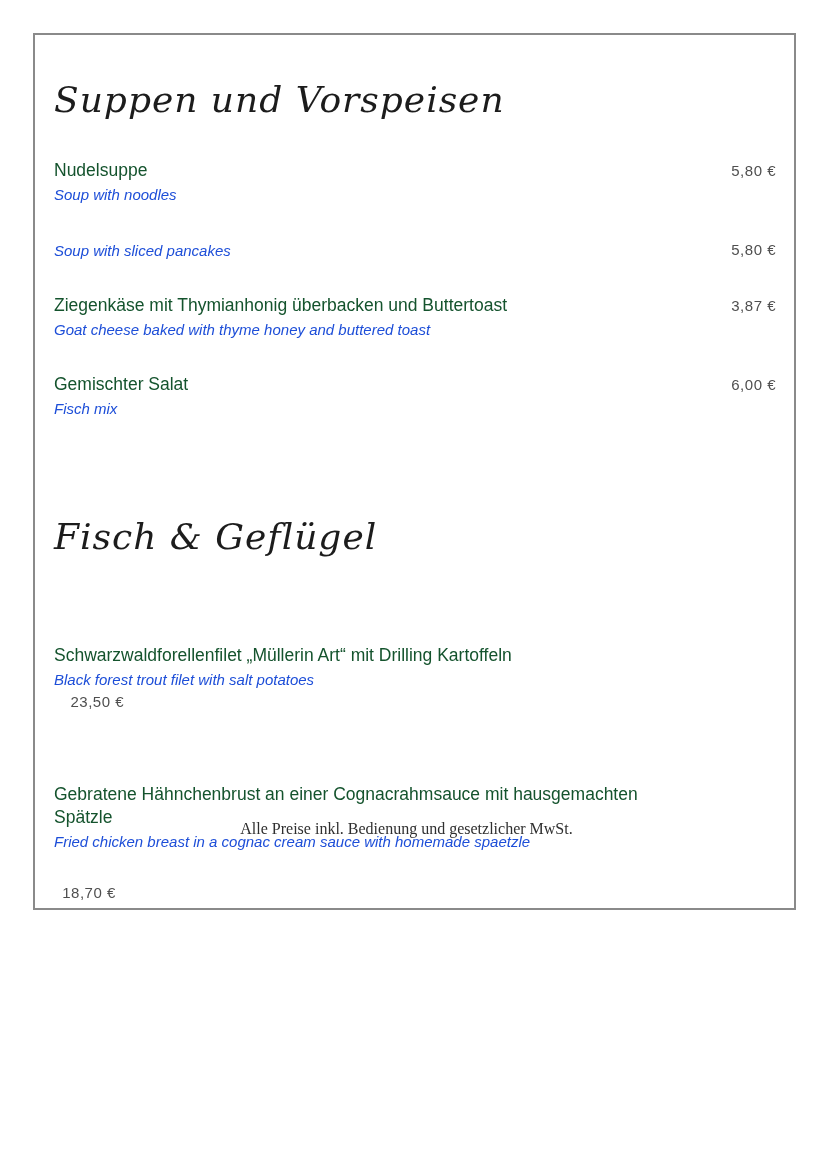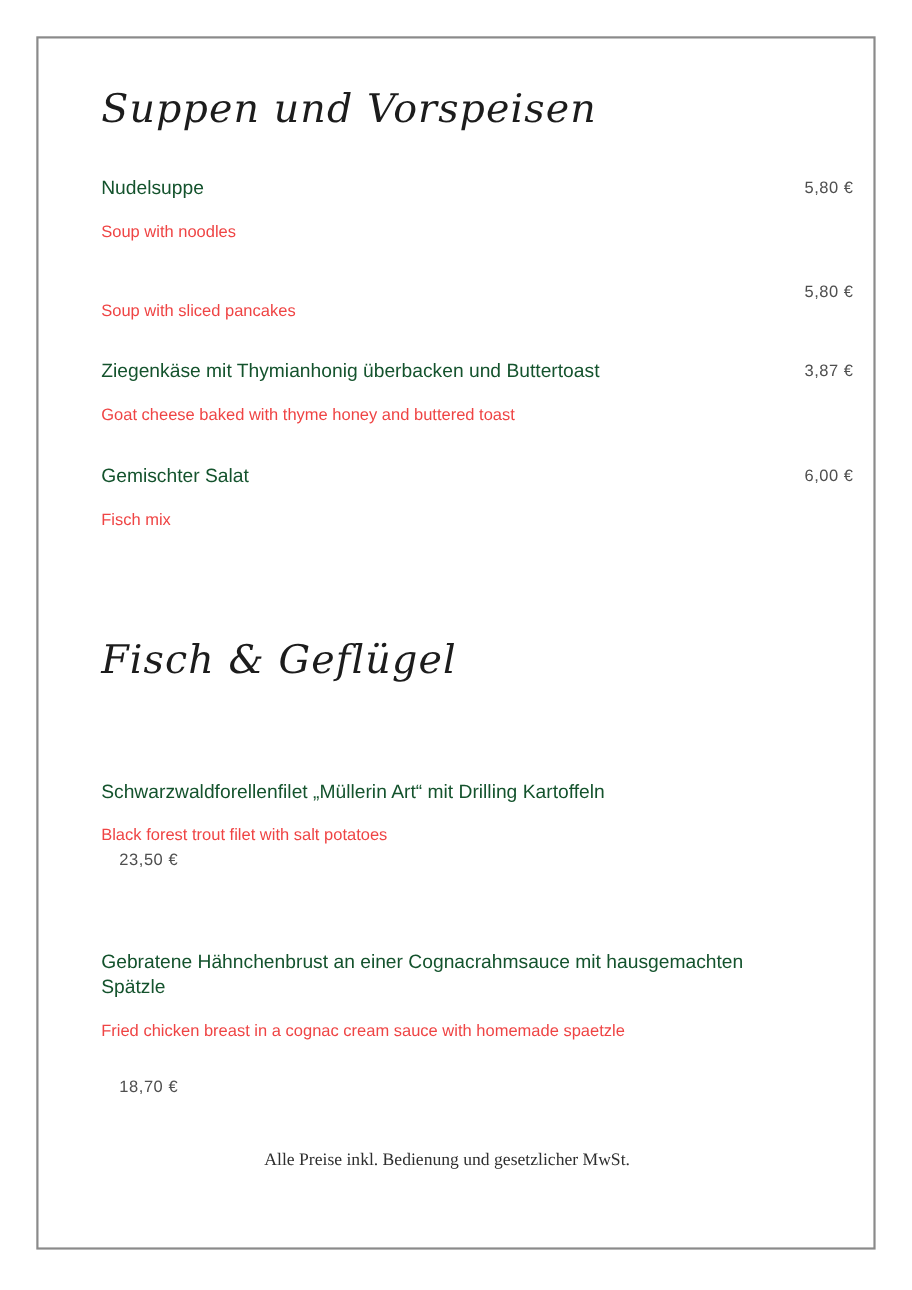--- a/index.html
+++ b/index.html
@@ -9,24 +9,23 @@
     height: 1173px;
     position: relative;
     font-family: "Liberation Sans", sans-serif;
     overflow: hidden;
   }
   .page-frame {
     position: absolute;
     left: 33px;
     top: 33px;
     width: 763px;
-    height: 1103px;
+    height: 877px;
     border: 2px solid #8a8a8a;
     background: #ffffff;
-    padding-left: 38px;
   }
   .content {
     padding: 43px 18px 0 19px;
   }
   .section-title {
     font-family: "DejaVu Serif", serif;
     font-style: italic;
     font-weight: 500;
     font-size: 36px;
     line-height: 43px;
@@ -48,33 +47,34 @@
     padding-right: 20px;
   }
   .item-name {
     font-size: 17.5px;
     line-height: 23px;
     color: #14532d;
   }
   .item-desc {
     font-size: 15px;
     line-height: 20px;
-    color: #ef4444;
-    margin-top: 19px;
+    color: #1d4ed8;
+    margin-top: 3px;
+    font-style: italic;
   }
   .item-price {
     font-size: 15px;
     line-height: 23px;
     letter-spacing: 0.5px;
     color: #4f4f4f;
     white-space: nowrap;
     min-width: 70px;
     text-align: right;
   }
-  .price-line2 .item-price { margin-top: 29px; }
+  .price-line2 .item-price { margin-top: 29px; text-align: center; }
   .footer-note {
     position: absolute;
     left: 0;
     right: 16px;
     bottom: 70px;
     text-align: center;
     font-family: "Liberation Serif", serif;
     font-size: 16px;
     color: #2f2f2f;
   }

